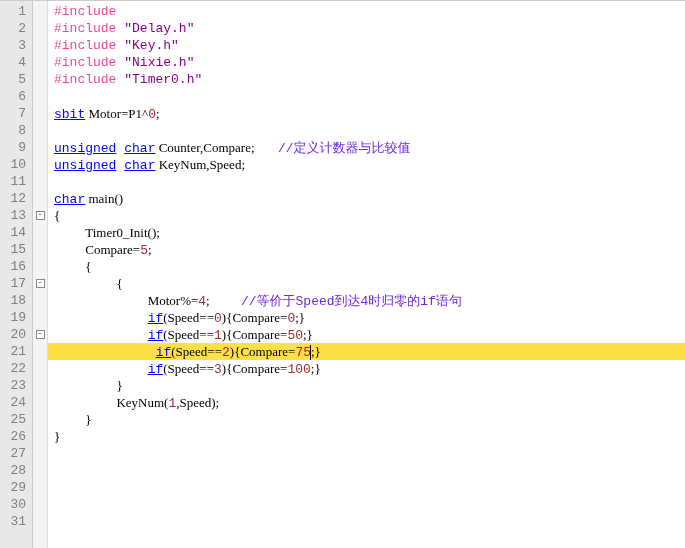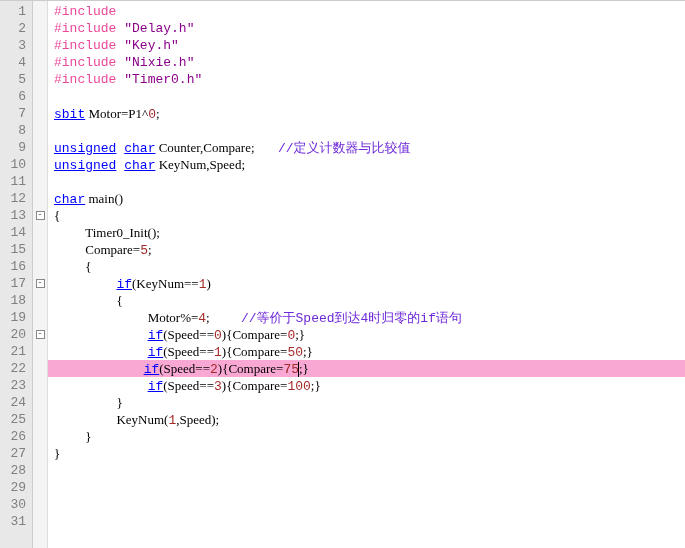--- a/index.html
+++ b/index.html
@@ -57,24 +57,24 @@
     line-height: 7px;
     font-size: 9px;
     text-align: center;
     background: #fff;
     color: #555;
     box-sizing: border-box;
     vertical-align: middle;
     margin-top: 3px;
   }
   .hl-current {
-    background: #f9a8d4;
+    background: #fde047;
     display: block;
     margin-left: -6px;
-    padding-left: 2px;
+    padding-left: 14px;
   }
   .tok-pp   { color: #ec4899; }   
   .tok-inc  { color: #8b008b; }   
   .tok-kw   { color: #0000ff; text-decoration: underline; }   
   .tok-num  { color: #a52a2a; }   
   .tok-cmt  { color: #6d28d9; }   
   .tok-id   { color: #000; font-family: Liberation Serif, serif; }
   .caret {
     border-left: 1px solid #000;
     margin-left: -1px;
@@ -160,21 +160,20 @@
       <div class="line"><span class="tok-kw">sbit</span><span class="tok-id"> Motor=P1^</span><span class="tok-num">0</span><span class="tok-id">;</span></div>
       <div class="line"></div>
       <div class="line"><span class="tok-kw">unsigned</span> <span class="tok-kw">char</span><span class="tok-id"> Counter,Compare;</span>   <span class="tok-cmt">//定义计数器与比较值</span></div>
       <div class="line"><span class="tok-kw">unsigned</span> <span class="tok-kw">char</span><span class="tok-id"> KeyNum,Speed;</span></div>
       <div class="line"></div>
       <div class="line"><span class="tok-kw">char</span><span class="tok-id"> main()</span></div>
       <div class="line"><span class="tok-id">{</span></div>
       <div class="line">    <span class="tok-id">Timer0_Init();</span></div>
       <div class="line">    <span class="tok-id">Compare=</span><span class="tok-num">5</span><span class="tok-id">;</span></div>
       <div class="line">    <span class="tok-id">{</span></div>
-      <div class="line">        <span class="tok-kw">if</span><span class="tok-id">(KeyNum==</span><span class="tok-num">1</span><span class="tok-id">)</span></div>
       <div class="line">        <span class="tok-id">{</span></div>
       <div class="line">            <span class="tok-id">Motor%=</span><span class="tok-num">4</span><span class="tok-id">;</span>    <span class="tok-cmt">//等价于Speed到达4时归零的if语句</span></div>
       <div class="line">            <span class="tok-kw">if</span><span class="tok-id">(Speed==</span><span class="tok-num">0</span><span class="tok-id">){Compare=</span><span class="tok-num">0</span><span class="tok-id">;}</span></div>
       <div class="line">            <span class="tok-kw">if</span><span class="tok-id">(Speed==</span><span class="tok-num">1</span><span class="tok-id">){Compare=</span><span class="tok-num">50</span><span class="tok-id">;}</span></div>
       <div class="line hl-current">            <span class="tok-kw">if</span><span class="tok-id">(Speed==</span><span class="tok-num">2</span><span class="tok-id">){Compare=</span><span class="tok-num">75</span><span class="caret"></span><span class="tok-id">;}</span></div>
       <div class="line">            <span class="tok-kw">if</span><span class="tok-id">(Speed==</span><span class="tok-num">3</span><span class="tok-id">){Compare=</span><span class="tok-num">100</span><span class="tok-id">;}</span></div>
       <div class="line">        <span class="tok-id">}</span></div>
       <div class="line">        <span class="tok-id">KeyNum(</span><span class="tok-num">1</span><span class="tok-id">,Speed);</span></div>
       <div class="line">    <span class="tok-id">}</span></div>
       <div class="line"><span class="tok-id">}</span></div>

